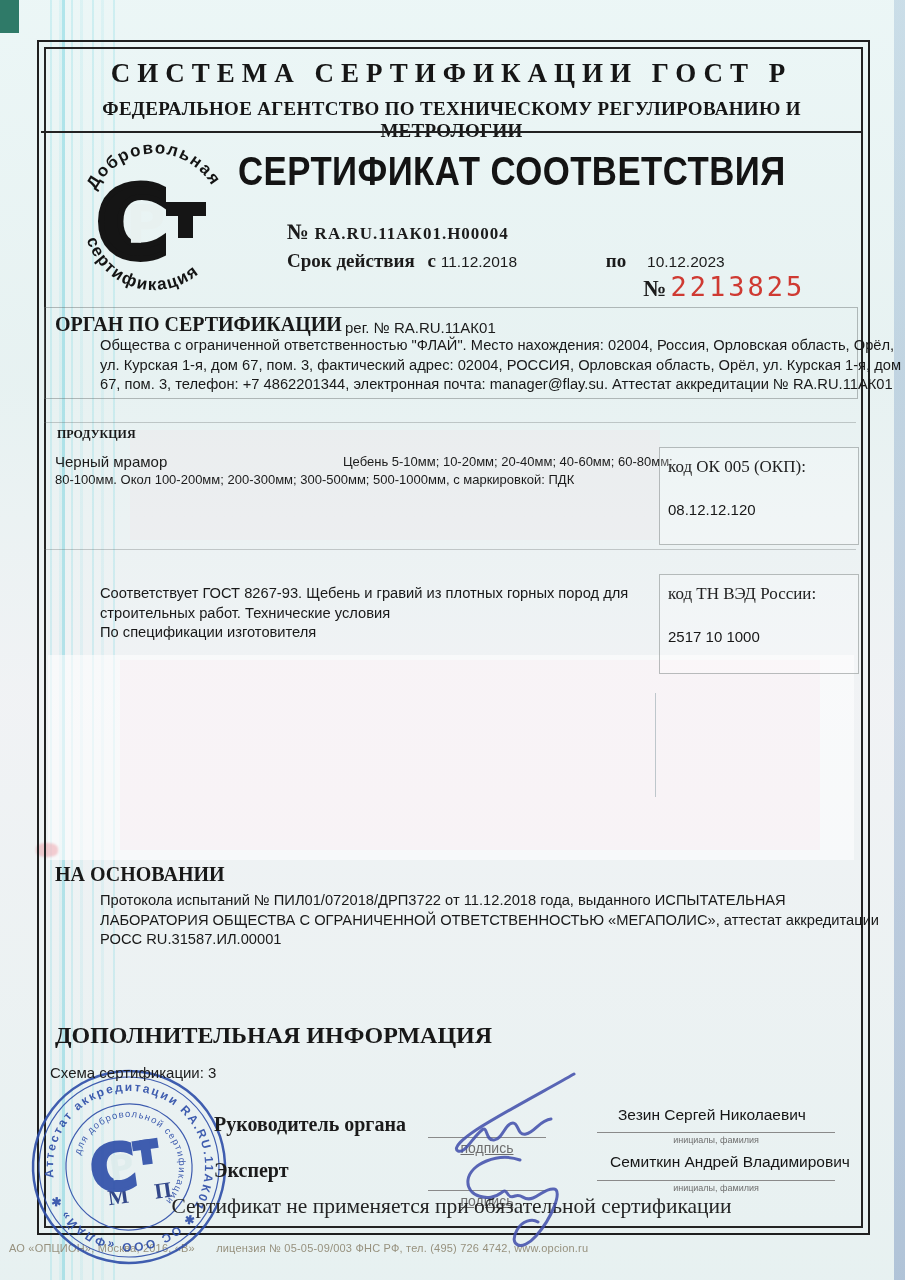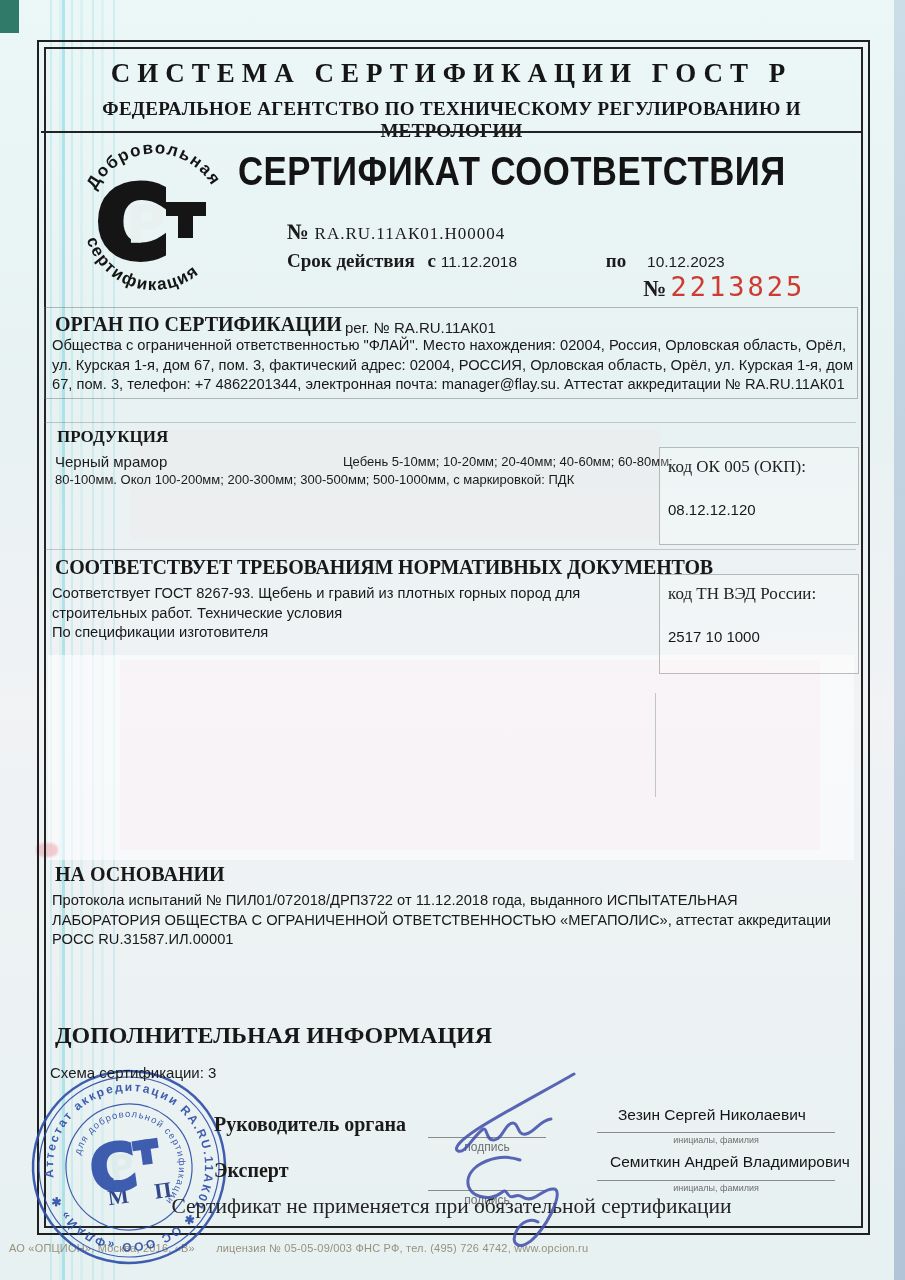--- a/index.html
+++ b/index.html
@@ -25,51 +25,51 @@
   .frame-inner{position:absolute;left:5px;top:5px;right:5px;bottom:5px;border:2px solid #242424;}
   .hdr-divider{left:41px;top:131px;width:821px;height:2px;background:#222;}
   
   .serifb{font-family:"Liberation Serif",serif;font-weight:bold;}
   .sans{font-family:"Liberation Sans",sans-serif;}
   .hdr1{left:41px;top:58px;width:821px;text-align:center;font-size:27px;letter-spacing:7px;color:#161616;}
   .hdr2{left:41px;top:98px;width:821px;text-align:center;font-size:19px;letter-spacing:.3px;color:#161616;}
   .doc-title{left:238px;top:149px;font-size:40px;font-weight:bold;letter-spacing:.5px;color:#141414;
              transform:scaleX(.87);transform-origin:left center;white-space:nowrap;}
   .no-line{left:287px;top:219px;font-size:22px;}
-  .no-line .num{font-family:"Liberation Serif",serif;font-weight:normal;font-size:17px;letter-spacing:1px;}
+  .no-line .num{font-family:"Liberation Serif",serif;font-weight:bold;font-size:17px;letter-spacing:1px;}
   .validity{left:287px;top:250px;font-size:19px;white-space:nowrap;}
   .validity .date{font-family:"Liberation Sans",sans-serif;font-weight:normal;font-size:15.5px;}
   .blank-no{left:643px;top:271px;white-space:nowrap;}
   .blank-no .sign{font-size:23px;}
   .blank-no .val{font-family:"DejaVu Sans Mono",monospace;font-size:27px;letter-spacing:3px;color:#cf3a32;}
   .organ-box{left:44px;top:307px;width:812px;height:90px;border:1px solid rgba(105,110,110,.45);}
   .sec-title{font-family:"Liberation Serif",serif;font-weight:bold;color:#181818;}
   .organ-title{left:55px;top:313px;font-size:20px;}
   .organ-reg{left:345px;top:319px;font-size:15px;}
-  .body-text{font-size:14.7px;line-height:1.34;color:#191919;}
+  .body-text{font-size:14.7px;line-height:1.34;color:#191919;padding-left:48px;}
   .organ-body{left:52px;top:336px;width:802px;}
   .sep-line{height:1px;background:rgba(100,105,105,.32);}
-  .product-title{left:57px;top:427px;font-size:17px;}
+  .product-title{left:57px;top:427px;font-size:12px;}
   .product-name{left:55px;top:453px;font-size:15px;}
   .product-desc{left:55px;top:453px;width:628px;font-size:13px;line-height:1.4;text-indent:288px;}
   .code-box{width:182px;border:1px solid rgba(130,136,136,.55);padding:9px 8px;background:rgba(255,255,255,.25);}
   .code-box .lbl{font-family:"Liberation Serif",serif;font-size:17px;color:#222;}
   .code-box .val{font-size:15px;margin-top:24px;color:#171717;}
   .codebox1{left:659px;top:447px;height:78px;}
   .codebox2{left:659px;top:574px;height:80px;}
   .conf-title{left:55px;top:556px;font-size:20px;letter-spacing:-.2px;}
   .conf-body{left:52px;top:584px;width:600px;}
   .basis-title{left:55px;top:863px;font-size:20px;}
   .basis-body{left:52px;top:891px;width:798px;}
   .add-title{left:55px;top:1022px;font-size:24px;}
   .scheme{left:50px;top:1064px;font-size:15px;z-index:5;}
   .role1{left:214px;top:1113px;font-size:20px;z-index:4;}
   .role2{left:214px;top:1159px;font-size:20px;z-index:4;}
   .sigline{height:1px;background:#8a8a8a;}
-  .cap{font-size:12px;color:#6e6e6e;text-align:center;}
+  .cap{font-size:14px;color:#6e6e6e;text-align:center;text-decoration:underline;}
   .namecap{font-size:9px;color:#6e6e6e;text-align:center;}
   .name{font-size:15.5px;color:#151515;}
   .note{left:37px;top:1194px;width:829px;text-align:center;font-family:"Liberation Serif",serif;font-size:21.5px;color:#242424;z-index:2;}
   .printinfo{left:0;top:1242px;width:905px;font-size:11px;color:#97917e;letter-spacing:.2px;}
   .printinfo span{margin:0 9px;}
   svg{overflow:visible;}
 </style>
 </head>
 <body>
 
@@ -140,21 +140,20 @@
   <div class="abs sep-line" style="left:44px;top:422px;width:812px;"></div>
   <div class="abs sec-title product-title">ПРОДУКЦИЯ</div>
   <div class="abs product-desc">Цебень 5-10мм; 10-20мм; 20-40мм; 40-60мм; 60-80мм; 80-100мм. Окол 100-200мм; 200-300мм; 300-500мм; 500-1000мм, с маркировкой: ПДК</div>
   <div class="abs product-name">Черный мрамор</div>
   <div class="abs code-box codebox1">
     <div class="lbl">код ОК 005 (ОКП):</div>
     <div class="val">08.12.12.120</div>
   </div>
 
   <div class="abs sep-line" style="left:44px;top:549px;width:812px;"></div>
-  <div class="abs sec-title conf-title">СООТВЕТСТВУЕТ ТРЕБОВАНИЯМ НОРМАТИВНЫХ ДОКУМЕНТОВ</div>
   <div class="abs body-text conf-body">
     <div>Соответствует ГОСТ 8267-93. Щебень и гравий из плотных горных пород для строительных работ. Технические условия</div>
     <div>По спецификации изготовителя</div>
   </div>
   <div class="abs code-box codebox2">
     <div class="lbl">код ТН ВЭД России:</div>
     <div class="val">2517 10 1000</div>
   </div>
 
   <div class="abs sec-title basis-title">НА ОСНОВАНИИ</div>

